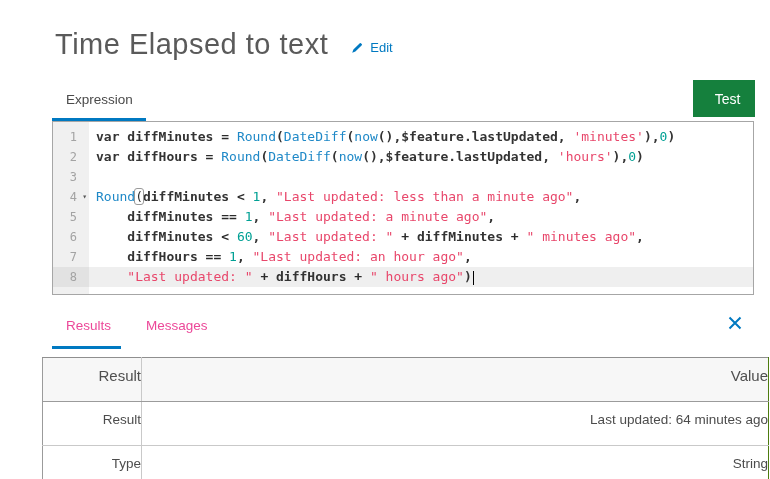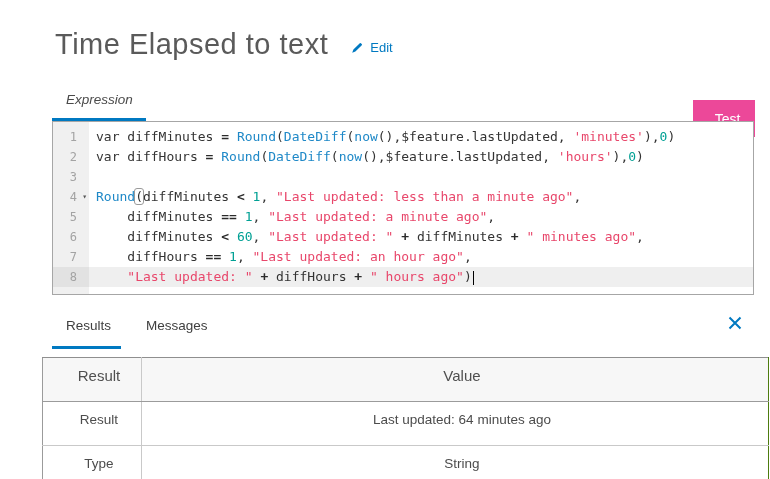--- a/index.html
+++ b/index.html
@@ -11,60 +11,60 @@
 
   
   .title-row { position:absolute; left:55px; top:28px; display:flex; align-items:flex-end; }
   .page-title { font-size:29px; font-weight:400; color:#5a5a5a; letter-spacing:.5px; }
   .edit-link { display:flex; align-items:center; margin-left:22px; margin-bottom:6px;
                cursor:pointer;text-align:center; }
   .edit-link svg { display:block; }
   .edit-label { font-size:13px; color:#0079c1; margin-left:6px; }
 
   
-  .tab-expression { position:absolute; left:66px; top:92px; font-size:13.5px; color:#4a4a4a; cursor:pointer;font-style:italic; }
+  .tab-expression { position:absolute; left:66px; top:92px; font-size:13.5px; color:#4a4a4a; cursor:pointer; }
   .tab-underline { position:absolute; left:52px; top:118px; width:94px; height:3px; background:#0079c1; }
-  .test-button { position:absolute; left:693px; top:100px; width:62px; height:37px;
-                 background:#ec4899; color:#fff; font-size:14px; border:none;
+  .test-button { position:absolute; left:693px; top:80px; width:62px; height:37px;
+                 background:#15803d; color:#fff; font-size:14px; border:none;
                  display:flex; align-items:center; justify-content:center; cursor:pointer;padding-left:7px; }
 
   
   .editor { position:absolute; left:52px; top:121px; width:702px; height:174px;
             border:1px solid #a6a6a6;
             background:linear-gradient(90deg,#f0f0f0 0 36px,#ffffff 36px);
             font-family:"DejaVu Sans Mono","Liberation Mono",monospace;
             font-size:13px; overflow:hidden; }
   .lines { padding-top:5px; }
   .code-line { display:flex; height:20px; line-height:20px; }
   .gutter-cell { width:36px; flex:0 0 36px; text-align:right; padding-right:12px;
                  color:#a3a3a3; background:#f0f0f0; position:relative; font-size:12px; }
   .code-cell { flex:1; white-space:pre; padding-left:7px; color:#333; }
   .code-line.active .gutter-cell { background:#e2e2e2; }
   .code-line.active .code-cell { background:#efefef; }
   .fold { position:absolute; right:2px; top:0; font-size:8px; color:#555; cursor:pointer; }
   .tok-k { color:#1e88c7; }
   .tok-s { color:#e8476b; }
   .tok-n { color:#00a094; }
   .tok-o { color:#2b2b2b; font-weight:bold; }
-  .tok-d { color:#333; }
+  .tok-d { color:#333;font-weight:bold; }
   .tok-m { color:#333; outline:1px solid #9a9a9a; border-radius:2px; }
   .cursor { display:inline-block; width:1px; height:14px; background:#000;
             vertical-align:middle; margin-left:1px; }
 
   
   .results-tabs { position:absolute; left:66px; top:318px; display:flex; }
-  .results-tab { font-size:13.5px; color:#404040; cursor:pointer; margin-right:35px; }
+  .results-tab { font-size:13.5px; color:#ec4899; cursor:pointer; margin-right:35px; }
   .results-underline { position:absolute; left:52px; top:346px; width:69px; height:3px; background:#0079c1; }
   .close-btn { position:absolute; left:725px; top:315px; width:20px; height:20px;
                cursor:pointer; display:flex; align-items:center; justify-content:center; }
 
   
   .results-table { position:absolute; left:42px; top:357px; width:727px;
                    border-collapse:collapse; table-layout:fixed; }
-  .results-table th, .results-table td { border:1px solid #c9c9c9; text-align:center;
+  .results-table th, .results-table td { border:1px solid #c9c9c9; text-align:right;
                    padding:0 0 8px 14px; height:44px; vertical-align:middle; }
   .results-table th { background:#f7f7f7; font-weight:400; font-size:15px; color:#4f4f4f;
                    border-top:1px solid #8f8f8f; border-bottom:1px solid #9b9b9b; }
   .results-table th:first-child, .results-table td:first-child { width:99px;
                    border-left:1px solid #9b9b9b; }
   .results-table th:last-child, .results-table td:last-child { border-right:1px solid #4d7c0f; }
   .results-table td { font-size:13.5px; color:#4c4c4c; background:#fff; }
 </style>
 </head>
 <body>

